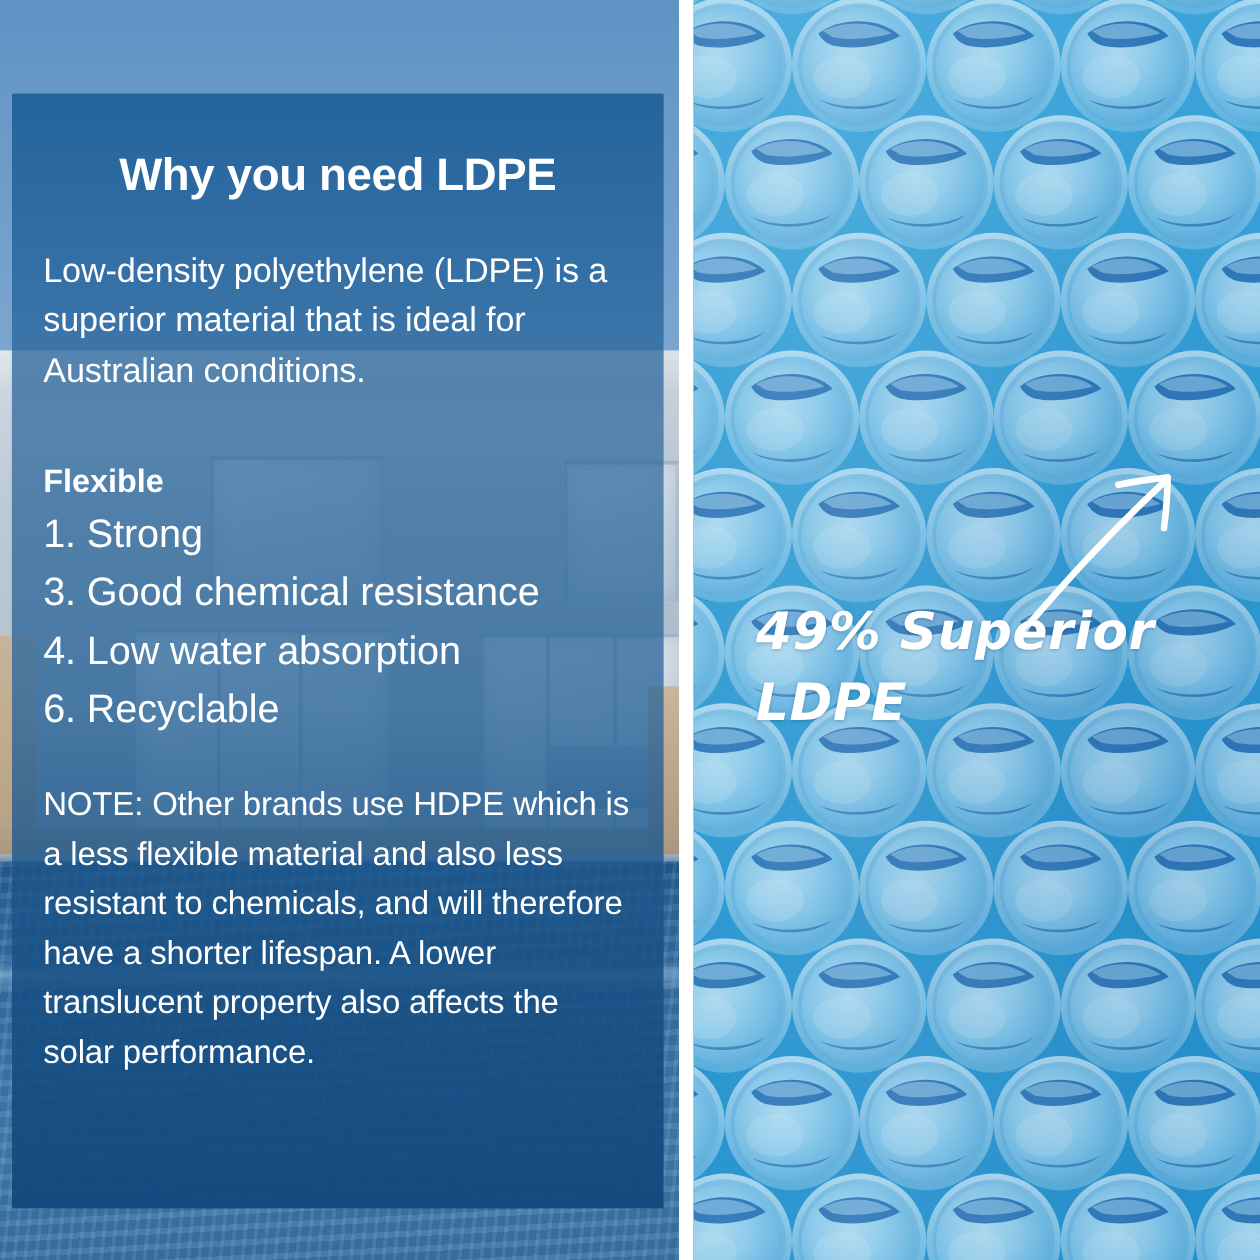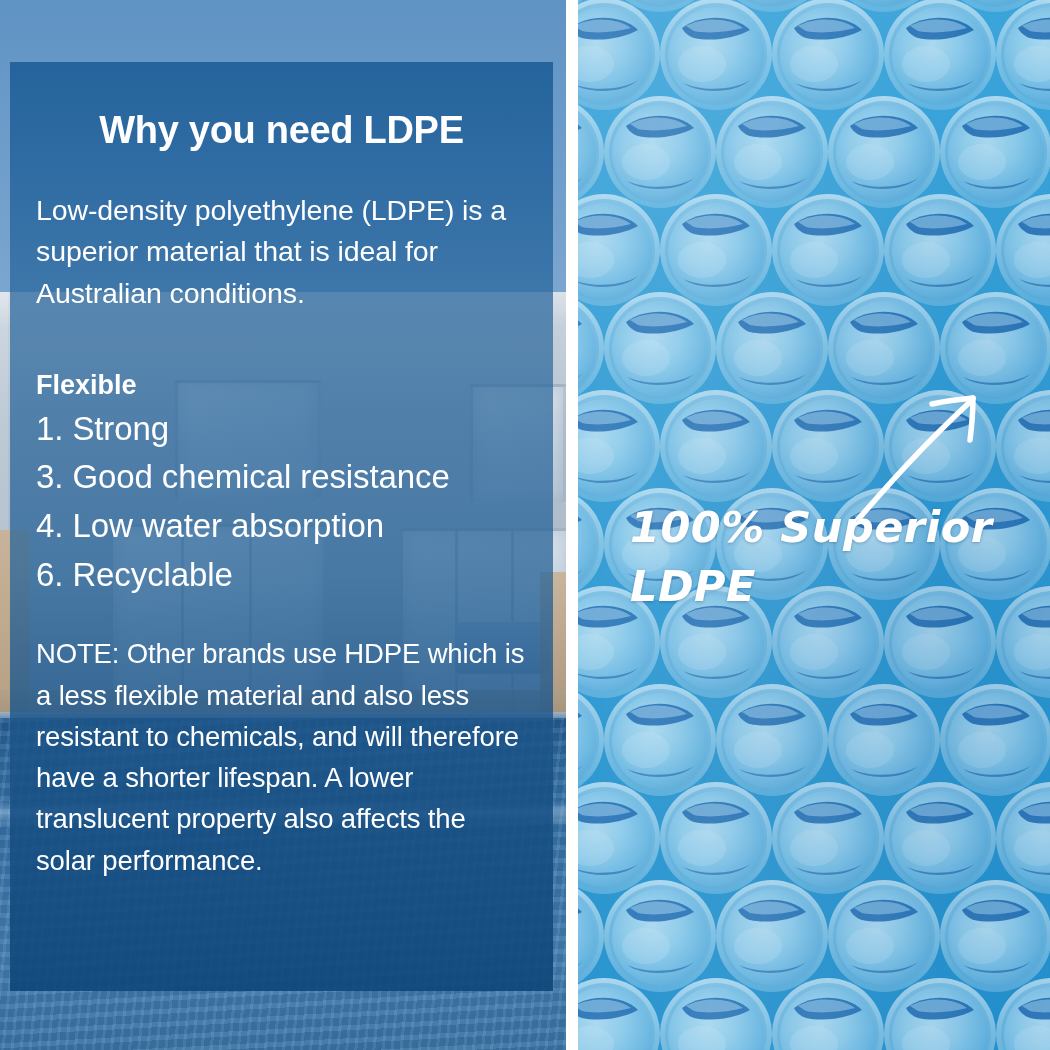--- a/index.html
+++ b/index.html
@@ -111,21 +111,21 @@
   .pool-shine {
     position: absolute;
     left: 0; top: 800px; width: 100%; height: 26px;
     background: linear-gradient(180deg, rgba(255,255,255,0) 0%, rgba(186,216,240,.40) 50%, rgba(255,255,255,0) 100%);
   }
 
   
   #info-card {
     position: absolute;
     left: 10px;
-    top: 62px;
+    top: 78px;
     width: 543px;
     height: 929px;
     background: linear-gradient(180deg,
        rgba(28, 92, 150, 0.88) 0%,
        rgba(34, 98, 155, 0.80) 14%,
        rgba(45, 105, 158, 0.72) 30%,
        rgba(40, 100, 152, 0.76) 55%,
        rgba(23, 79, 132, 0.84) 78%,
        rgba(14, 70, 123, 0.90) 100%);
     box-sizing: border-box;
@@ -397,17 +397,17 @@
     <div id="bubble-wash"></div>
   </div>
 
   <svg id="superior-arrow" viewBox="0 0 150 150">
     <path d="M 8 142 C 36 110 72 68 126 18" fill="none" stroke="#ffffff" stroke-width="5.5" stroke-linecap="round"></path>
     <path d="M 86 22 C 100 19 116 17 127 16" fill="none" stroke="#ffffff" stroke-width="5.5" stroke-linecap="round"></path>
     <path d="M 124 58 C 126 42 127 27 127 16" fill="none" stroke="#ffffff" stroke-width="5.5" stroke-linecap="round"></path>
   </svg>
 
   <div id="handwrite-block">
-    <span id="handwrite-line-1">100% Superior</span>
+    <span id="handwrite-line-1">49% Superior</span>
     <span id="handwrite-line-2">LDPE</span>
   </div>
 
 </div>
 
 </body></html>

